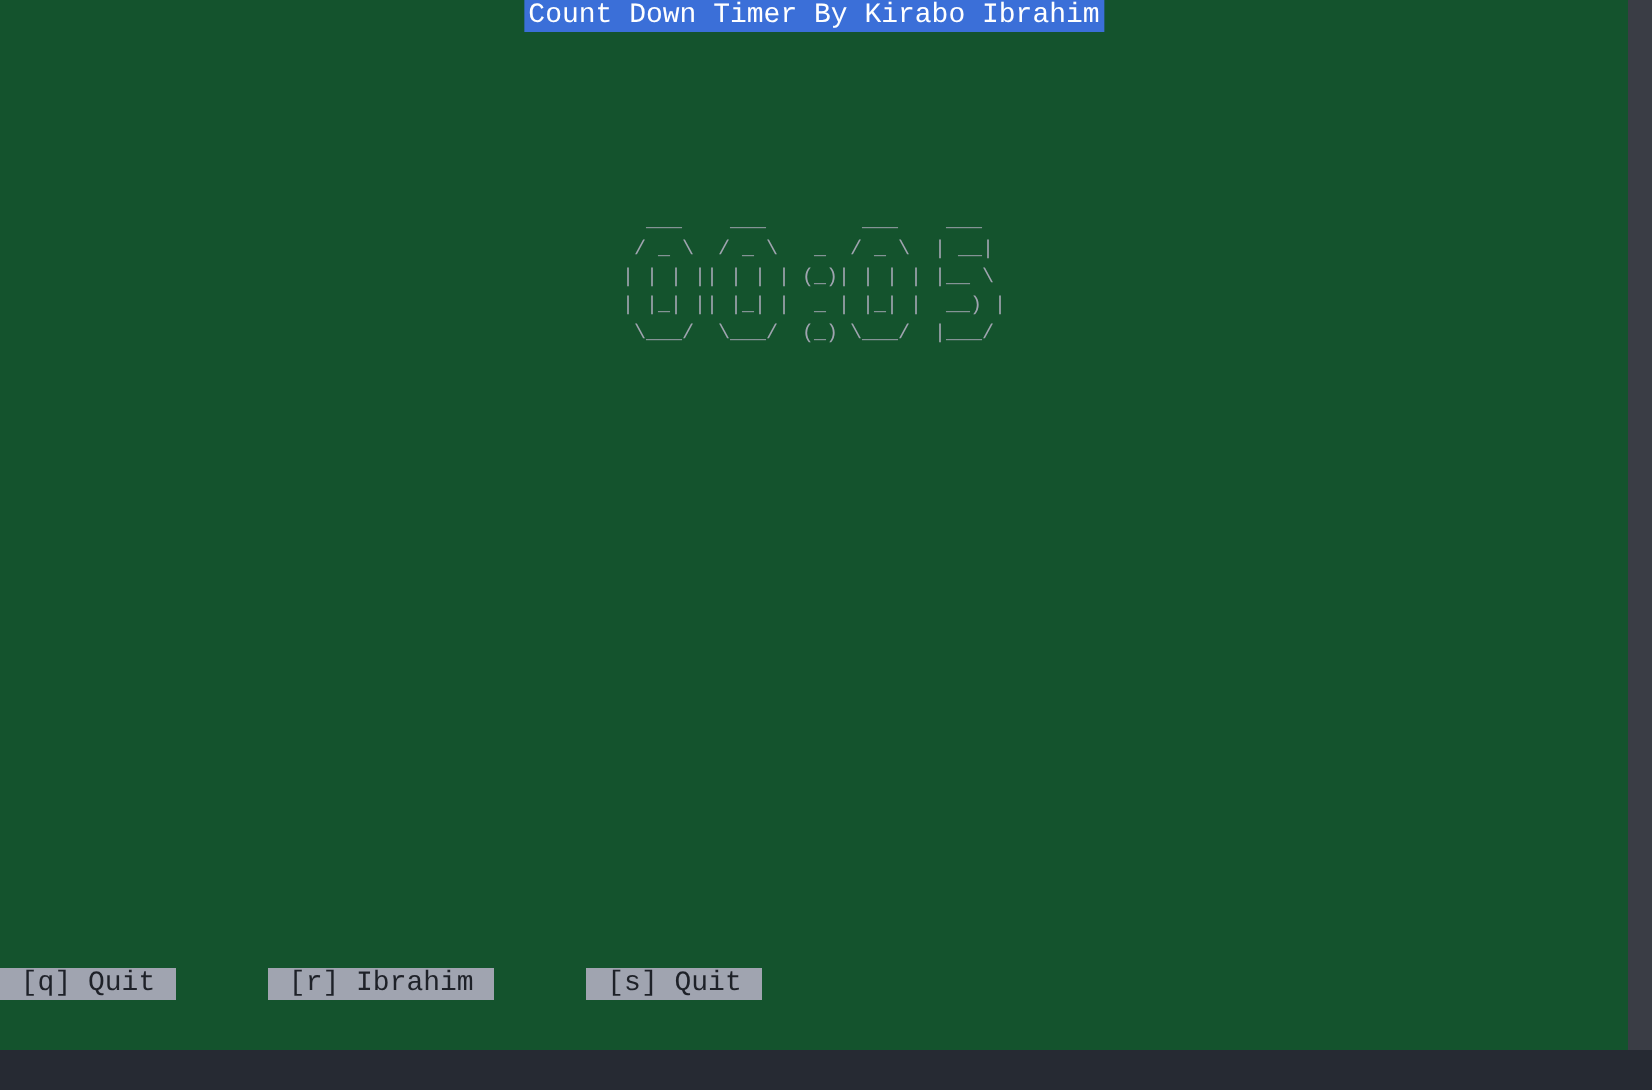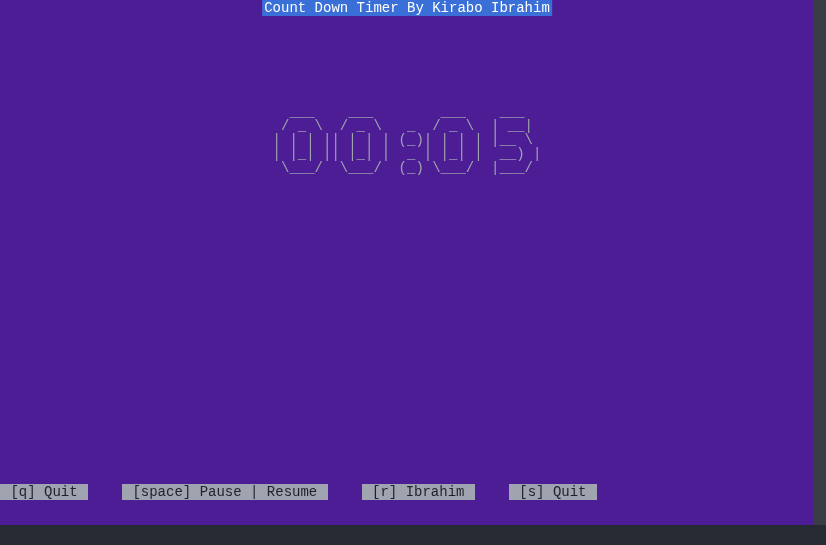--- a/index.html
+++ b/index.html
@@ -27,21 +27,21 @@
       height: 525px;
       background-color: #3a3d45;
     }
     
     .main-area {
       position: absolute;
       top: 0;
       left: 0;
       right: 12px;
       height: 525px;
-      background-color: #4c1d95;
+      background-color: #14532d;
     }
     
     .title {
       position: absolute;
       top: 0;
       left: 50%;
       transform: translateX(-50%);
       background-color: #3b6fd8;
       color: #ffffff;
       padding: 0 2px;
@@ -50,30 +50,30 @@
     }
     
     .timer-display {
       position: absolute;
       top: 105px;
       left: 50%;
       transform: translateX(-50%);
       color: #a0a4b0;
       white-space: pre;
       font-family: 'Courier New', Consolas, monospace;
-      font-size: 14px;
+      font-size: 10px;
       line-height: 14px;
     }
     
     .footer {
       position: absolute;
       bottom: 25px;
       left: 0;
       display: flex;
-      gap: 34px;
+      gap: 46px;
       text-align: right;
     }
     
     .footer-item {
       background-color: #a0a4b0;
       color: #1e2128;
       padding: 0 2px;
       white-space: pre;
       line-height: 16px;
     }
@@ -92,20 +92,19 @@
 
 <div class="main-area">
   <div class="title">Count Down Timer By Kirabo Ibrahim</div>
   <pre class="timer-display">  ___    ___        ___    ___ 
  / _ \  / _ \   _  / _ \  | __|
 | | | || | | | (_)| | | | |__ \
 | |_| || |_| |  _ | |_| |  __) |
  \___/  \___/  (_) \___/  |___/</pre>
   <div class="footer">
     <span class="footer-item"> [q] Quit </span>
-    <span class="footer-item"> [space] Pause | Resume </span>
     <span class="footer-item"> [r] Ibrahim </span>
     <span class="footer-item"> [s] Quit </span>
   </div>
 </div>
 
 <div class="scrollbar"></div>
 <div class="bottom-bar"></div>
 
 </body></html>

